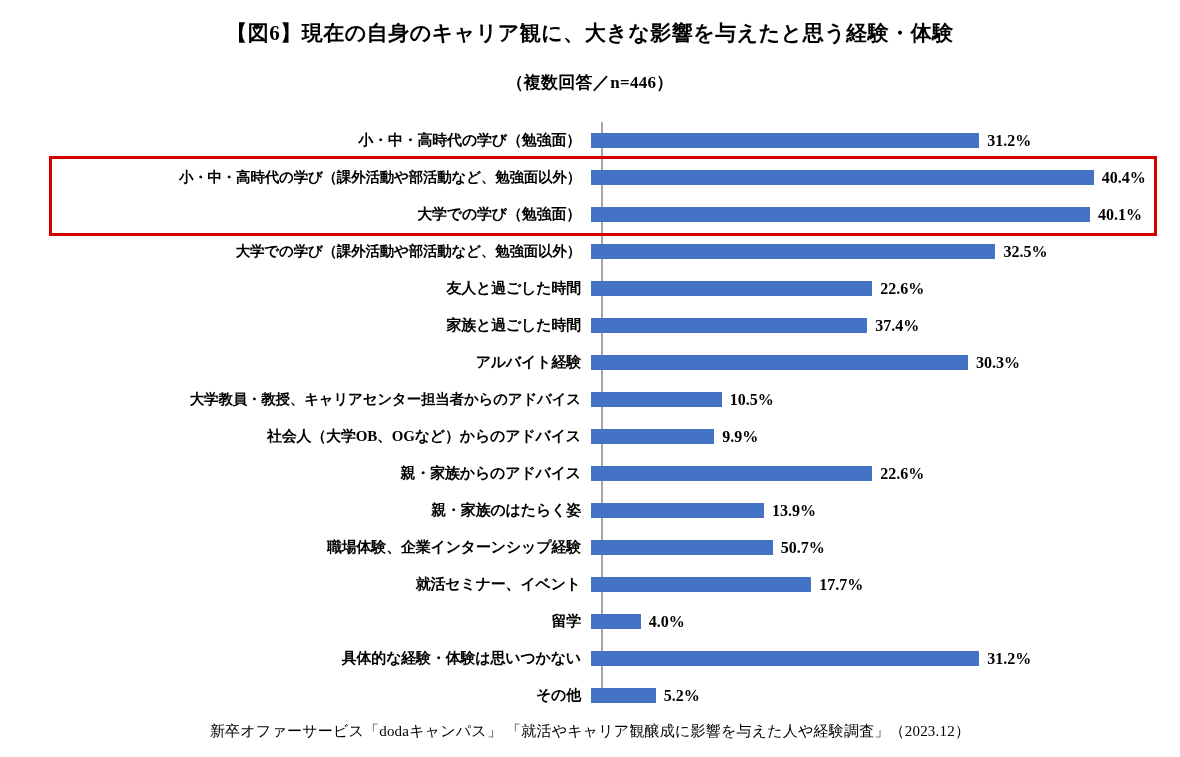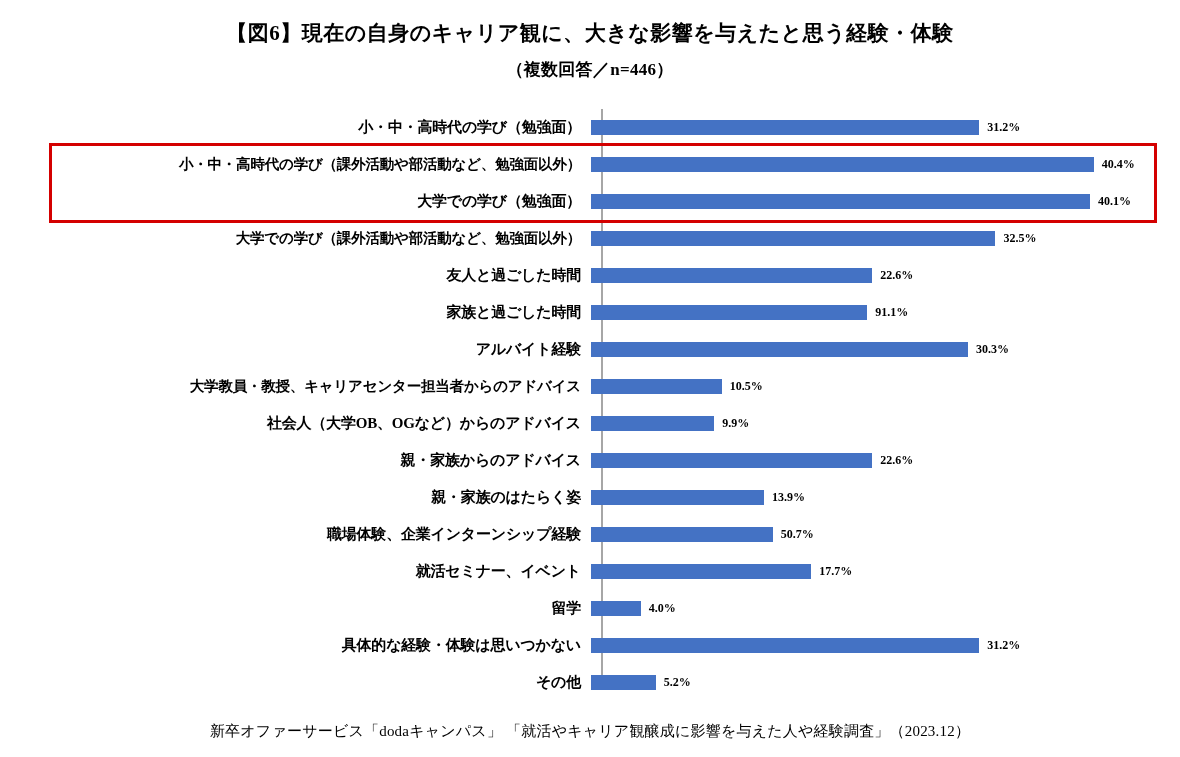--- a/index.html
+++ b/index.html
@@ -27,21 +27,21 @@
   }
   .title-main {
     font-size: 21px;
     font-weight: bold;
     letter-spacing: 0.5px;
     line-height: 1.3;
   }
   .title-sub {
     font-size: 17px;
     font-weight: bold;
-    margin-top: 11px;
+    margin-top: 24px;
     letter-spacing: 0.3px;
   }
 
   .chart-area {
     position: relative;
     margin-top: 18px;
     width: 1180px;
     height: 585px;
     margin-left: 43px;
   }
@@ -93,21 +93,21 @@
     flex: 1;
     height: 37px;
     display: flex;
     align-items: center;
   }
   .bar {
     height: 15px;
     background: #4472c4;
   }
   .bar-value {
-    font-size: 12px;
+    font-size: 16px;
     font-weight: bold;
     margin-left: 8px;
     white-space: nowrap;
   }
 
   .highlight-box {
     position: absolute;
     left: 6px;
     top: 0px;
     width: 1108px;
@@ -173,21 +173,21 @@
             <div class="row-label">友人と過ごした時間</div>
             <div class="bar-wrap">
               <div class="bar" style="width: 281.244px; background: rgb(68, 114, 196);"></div>
               <span class="bar-value">22.6%</span>
             </div>
           </div>
           <div class="row">
             <div class="row-label">家族と過ごした時間</div>
             <div class="bar-wrap">
               <div class="bar" style="width: 276.267px; background: rgb(68, 114, 196);"></div>
-              <span class="bar-value">91.1%</span>
+              <span class="bar-value">37.4%</span>
             </div>
           </div>
           <div class="row">
             <div class="row-label">アルバイト経験</div>
             <div class="bar-wrap">
               <div class="bar" style="width: 377.067px; background: rgb(68, 114, 196);"></div>
               <span class="bar-value">30.3%</span>
             </div>
           </div>
           <div class="row">

